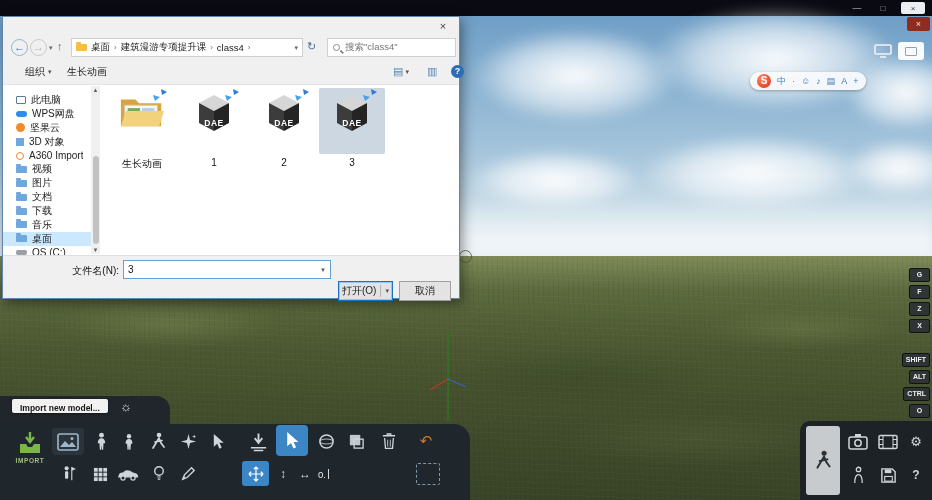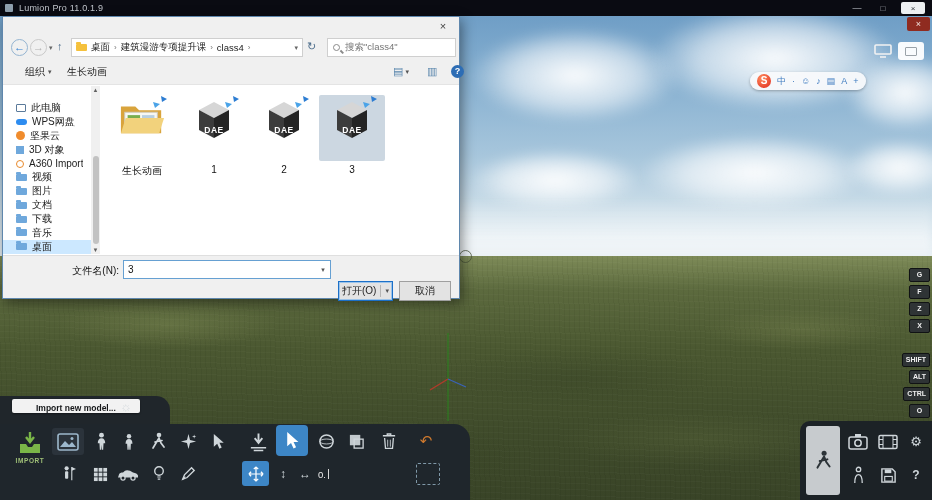--- a/index.html
+++ b/index.html
@@ -51,21 +51,21 @@
   .ime-ic{color:#3f7cc0;font-size:9px;line-height:16px}
 
   
   .keys{right:2px;top:268px;display:flex;flex-direction:column;align-items:flex-end;gap:3px}
   .key{min-width:13px;height:12px;padding:0 3px;background:rgba(45,49,53,.94);border:1px solid #101214;
     border-radius:2px;color:#f0f0f0;font-size:7px;font-weight:bold;line-height:12px;text-align:center}
   .key-gap{height:14px}
 
   
   .lt-tab{left:0;top:396px;width:170px;height:36px;background:#20262b;border-radius:0 14px 0 0}
-  .tooltip{left:12px;top:399px;height:14px;padding:0 24px;background:#f2f2f2;border-radius:2px;
+  .tooltip{left:12px;top:399px;height:14px;padding:0 8px;background:#f2f2f2;border-radius:2px;
     color:#16181a;font-size:8.5px;font-weight:bold;line-height:19px;box-shadow:0 1px 2px rgba(0,0,0,.4)}
   .sun{left:120px;top:400px;color:#d8dde0;font-size:13px;line-height:14px}
   .lt-main{left:0;top:424px;width:470px;height:76px;background:#1f262c;border-radius:0 16px 0 0}
   .rt-main{left:800px;top:421px;width:132px;height:79px;background:#1c2226;border-radius:10px 0 0 0}
   .tbtn{position:absolute;display:flex;align-items:center;justify-content:center;color:#cfd6da}
   .tbtn svg{display:block}
   .btn-sel{background:#3d86c6;border-radius:4px}
   .cat-bg{background:#2b333b;border-radius:3px}
   .imp-label{left:8px;top:457px;width:44px;text-align:center;color:#9fbf77;font-size:6.5px;
     font-weight:bold;letter-spacing:.6px}
@@ -108,39 +108,39 @@
   .mag{width:7px;height:7px;border:1.5px solid #8a8a8a;border-radius:50%;position:relative;flex:none}
   .mag::after{content:"";position:absolute;left:6px;top:6px;width:4px;height:1.5px;background:#8a8a8a;
     transform:rotate(45deg)}
   .search-text{color:#767676;font-size:9.5px;white-space:nowrap}
   .cmdrow{position:absolute;left:12px;top:44px;width:456px;height:23px}
   .cmdbtn{position:absolute;top:4px;display:flex;align-items:center;gap:3px;font-size:10px;color:#1a1a1a}
   .viewic{position:absolute;top:4px;color:#5b87ad;font-size:11px;display:flex;gap:2px;align-items:center}
   .helpc{position:absolute;left:436px;top:4px;width:13px;height:13px;border-radius:50%;background:#2d6db5;
     color:#fff;font-size:9px;font-weight:bold;text-align:center;line-height:13px}
   .body{position:absolute;left:0;top:67px;width:456px;height:171px;background:#fff;border-top:1px solid #e4e4e4}
-  .sbar{position:absolute;left:0;top:16px;width:88px}
+  .sbar{position:absolute;left:0;top:8px;width:88px}
   .sbitem{height:13.9px;display:flex;align-items:center;gap:5px;padding-left:13px;font-size:10px;color:#222;
     white-space:nowrap}
   .sbitem.sel{background:#cce8ff}
   .sblabel{overflow:hidden;text-overflow:ellipsis}
   .si{flex:none}
   .ic-monitor{width:10px;height:8px;border:1.5px solid #5a7a9a;border-radius:1px}
   .ic-cloud{width:11px;height:6px;background:#2d8cf0;border-radius:4px}
   .ic-nut{width:9px;height:9px;background:#f08c2d;border-radius:50%}
   .ic-cube{width:8px;height:8px;background:#6fa8dc}
   .ic-a360{width:8px;height:8px;border:1.5px solid #e98a2b;border-radius:50%}
   .ic-folder{width:11px;height:7px;background:#6fa8dc;border-radius:1px;position:relative}
   .ic-folder::before{content:"";position:absolute;top:-2px;left:0;width:5px;height:2px;background:inherit;
     border-radius:1px 1px 0 0}
   .ic-disk{width:11px;height:5px;background:#9aa0a6;border-radius:2px}
   .vscroll{position:absolute;left:88px;top:1px;width:9px;height:168px;background:#f0f0f0}
   .varrow{position:absolute;left:0;width:9px;text-align:center;font-size:6px;color:#606060}
   .vthumb{position:absolute;left:1.5px;top:70px;width:6px;height:88px;background:#c2c2c2;border-radius:3px}
-  .tile{position:absolute;top:10px;width:66px;height:66px;text-align:center}
+  .tile{position:absolute;top:3px;width:66px;height:66px;text-align:center}
   .tile.sel{background:#ccd7e1;border-radius:2px}
   .ticon{position:relative;width:50px;height:48px;margin:3px auto 0}
   .tlabel{font-size:10px;color:#111;margin-top:18px;white-space:nowrap;overflow:hidden;text-overflow:ellipsis}
   .dae-badge{position:absolute;left:0;right:0;top:27px;color:#fff;font-size:8.5px;font-weight:bold;
     text-align:center;letter-spacing:.5px}
   .corner{position:absolute;right:0;top:-2px}
   .footer{position:absolute;left:0;top:238px;width:456px;height:43px;background:#f0f0f0;border-top:1px solid #dfdfdf}
   .fnlabel{position:absolute;left:26px;top:8px;width:90px;text-align:right;font-size:10px;color:#111}
   .fnbox{position:absolute;left:120px;top:4px;width:208px;height:19px;background:#fff;border:1px solid #66a0d2;
     display:flex;align-items:center}
@@ -169,24 +169,20 @@
   <div class="haze"></div>
   <div class="abs grass"></div>
   <div class="abs grass-tex"></div>
   <svg class="abs" style="left:424px;top:333px" width="48" height="92">
     <line x1="24" y1="0" x2="24" y2="88" stroke="#2e7d22" stroke-width="1.4" opacity=".85"></line>
     <line x1="24" y1="46" x2="6" y2="57" stroke="#b33a2a" stroke-width="1.3"></line>
     <line x1="24" y1="46" x2="42" y2="54" stroke="#3a62b8" stroke-width="1.3"></line>
   </svg>
   <div class="abs place-circle"></div>
 
-  <div class="abs titlebar">
-    <span class="tb-logo"></span>
-    <span class="tb-title">Lumion Pro 11.0.1.9</span>
-  </div>
   <div class="tb-min">—</div>
   <div class="tb-max">□</div>
   <div class="tb-close">×</div>
   <div class="abs lumion-close">×</div>
 
   <svg class="abs" style="left:874px;top:44px" width="18" height="14">
     <rect x="1" y="1" width="16" height="9" rx="1" fill="none" stroke="#f2f2f2" stroke-width="1.6"></rect>
     <path d="M6,13 h6" stroke="#f2f2f2" stroke-width="1.6"></path>
   </svg>
   <div class="abs cap-panel">

